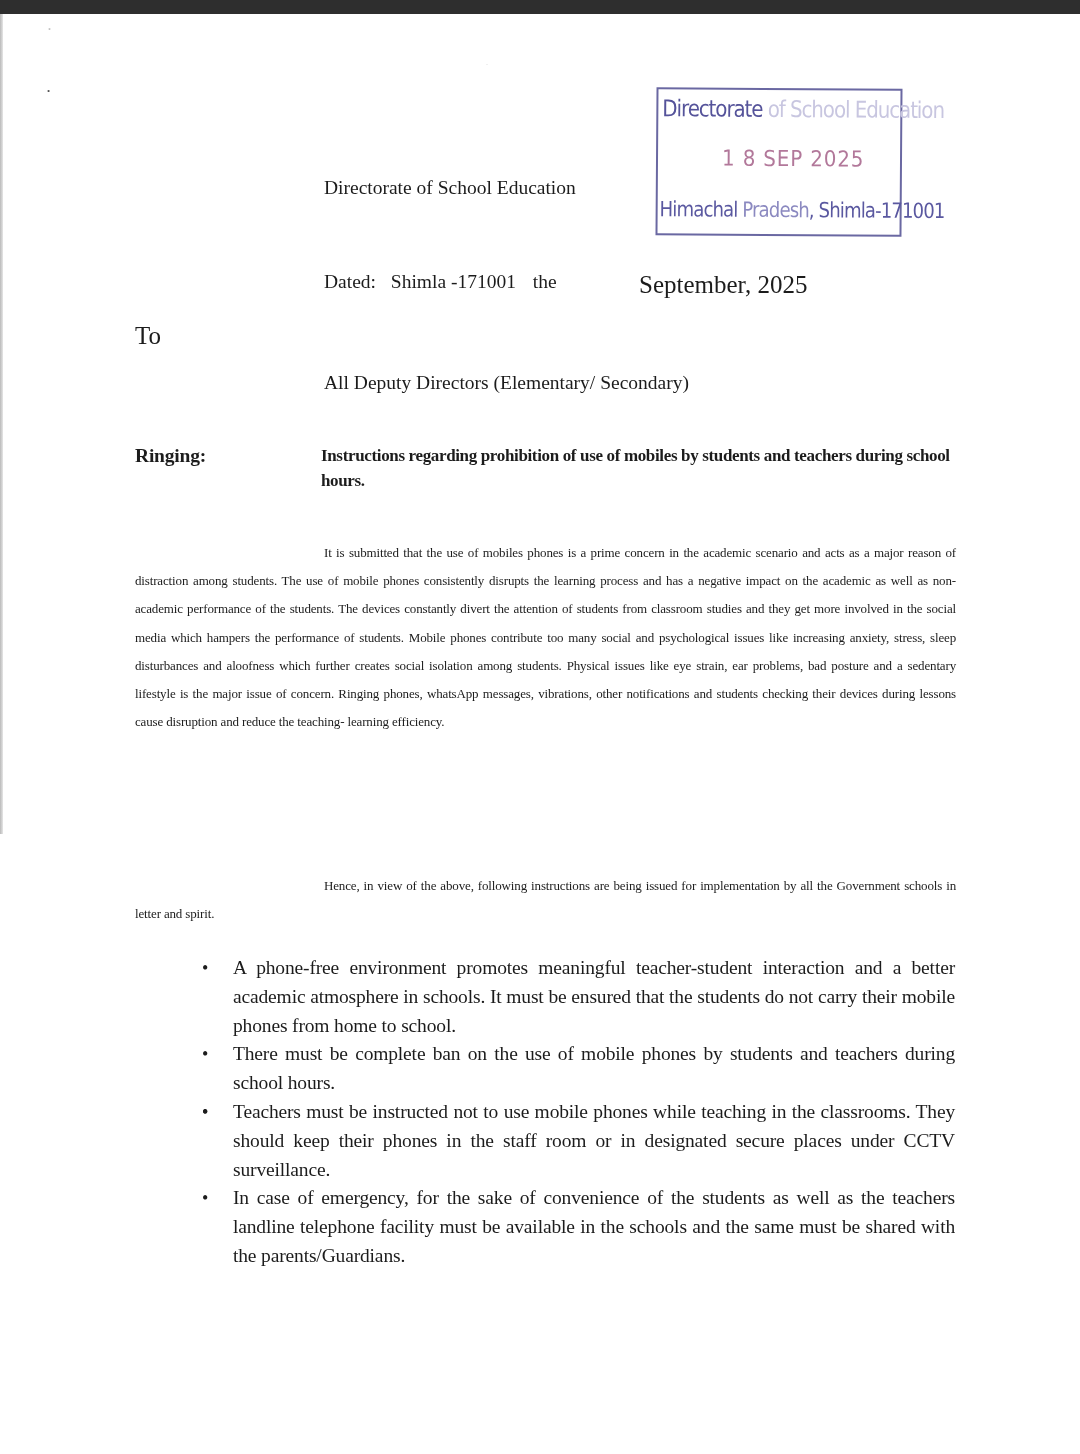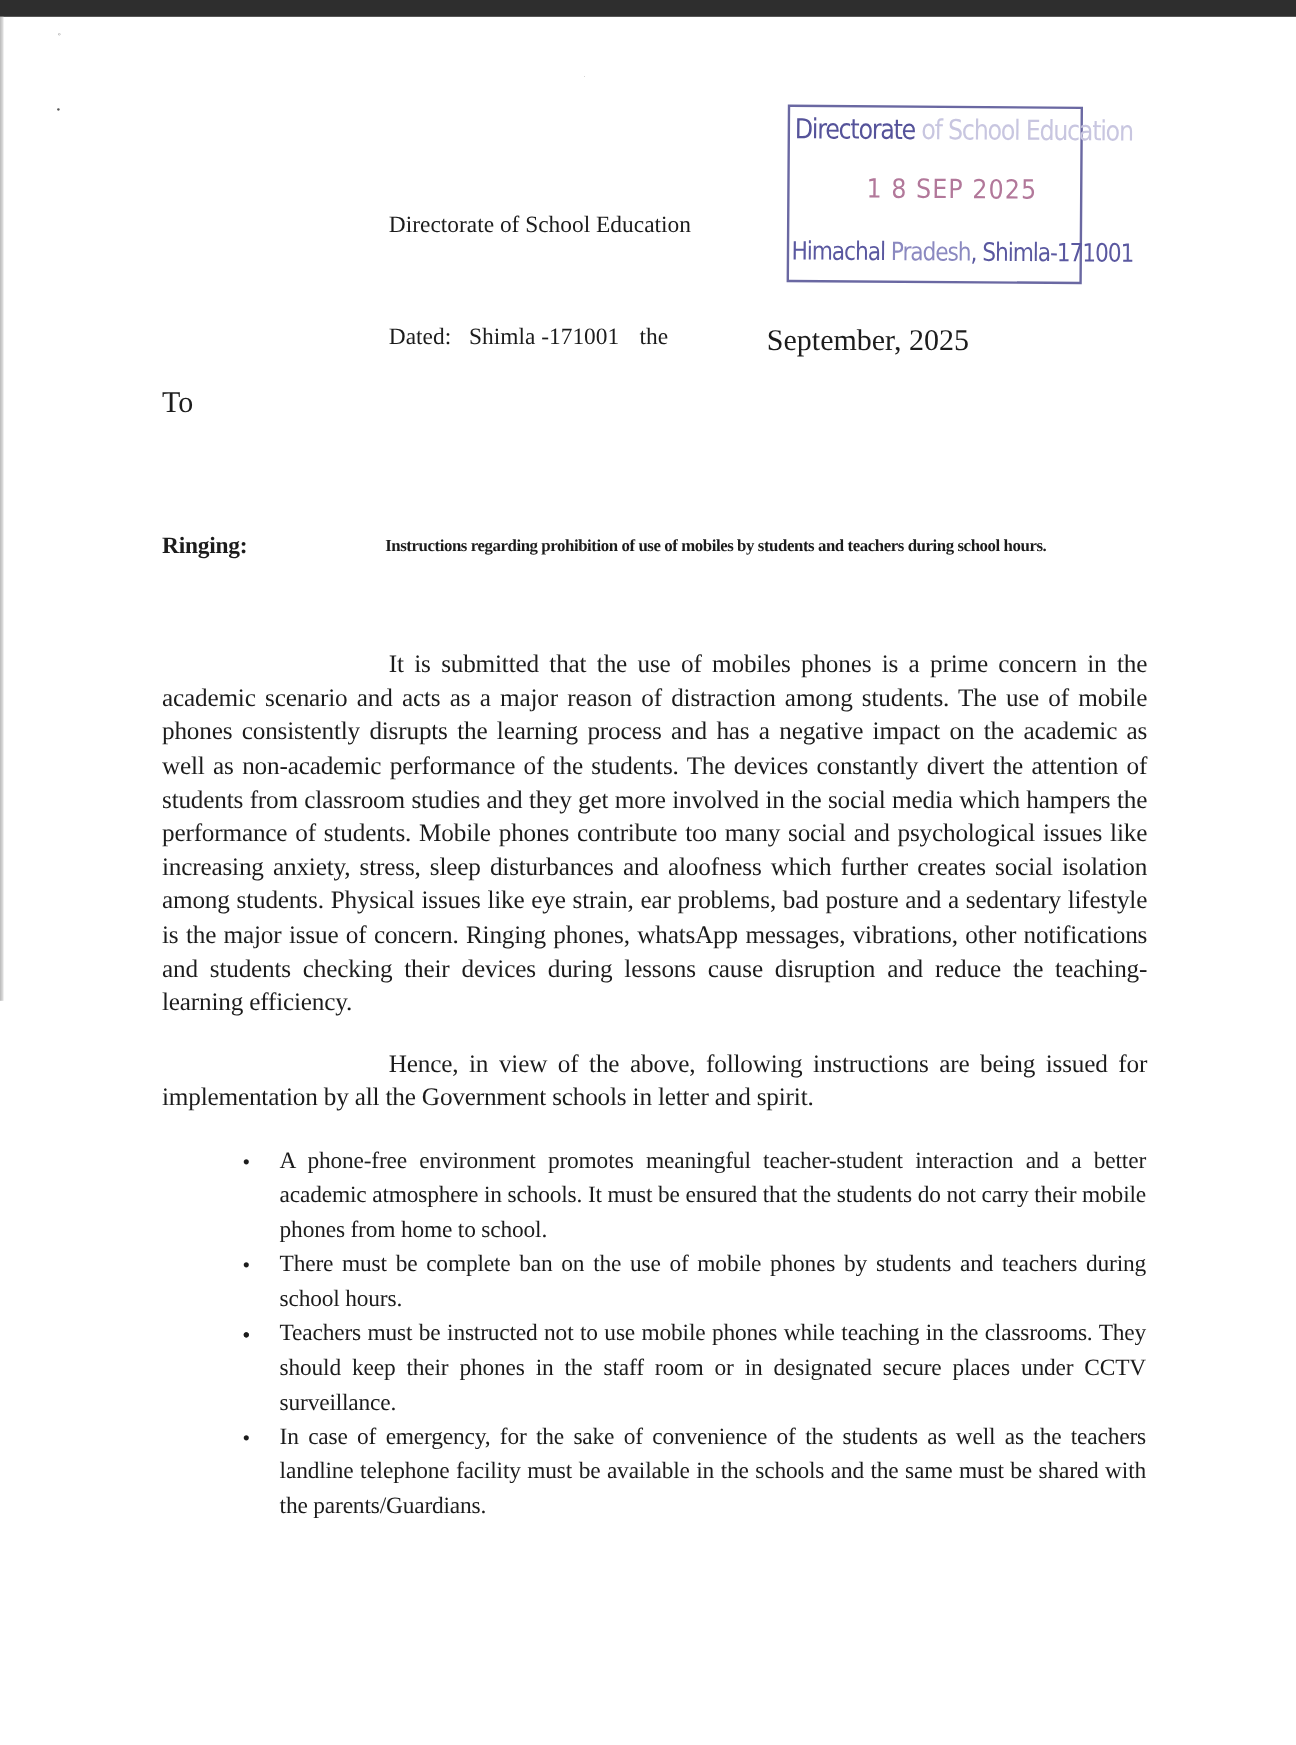--- a/index.html
+++ b/index.html
@@ -74,26 +74,26 @@
     position: absolute; left: 324px; top: 370px;
     font-size: 19.5px; line-height: 25.5px;
   }
   .recipient div { white-space: nowrap; }
   .subject-label {
     position: absolute; left: 135px; top: 445px;
     font-size: 19.5px; font-weight: bold; letter-spacing: -0.2px;
   }
   .subject-text {
     position: absolute; left: 321px; top: 443px; width: 640px;
-    font-size: 14px; font-weight: bold; line-height: 25px;
+    font-size: 17px; font-weight: bold; line-height: 25px;
     letter-spacing: -0.35px;
   }
   .para {
     position: absolute; left: 135px; width: 821px;
-    font-size: 21px; line-height: 28.2px;
+    font-size: 13px; line-height: 28.2px;
     text-align: justify; text-indent: 189px;
     letter-spacing: -0.15px;
   }
   .para-1 { top: 539px; }
   .para-2 { top: 872px; }
   .bullets {
     position: absolute; left: 233px; top: 954px; width: 722px;
     margin: 0; padding: 0; list-style: none;
     font-size: 19.5px; line-height: 28.8px;
   }
@@ -127,20 +127,21 @@
 <div class="dated-line">
   <span>Dated:</span><span class="gap1"></span>
   <span>Shimla -171001</span><span class="gap2"></span>
   <span>the</span>
 </div>
 <div class="dated-month">September, 2025</div>
 
 <div class="to-label">To</div>
 
 <div class="recipient">
+  <div>All Deputy Directors (Elementary/ Secondary)</div>
 </div>
 
 <div class="subject-label">Ringing:</div>
 <div class="subject-text">Instructions regarding prohibition of use of mobiles by students and teachers during school hours.</div>
 
 <p class="para para-1" style="margin:0">It is submitted that the use of mobiles phones is a prime concern in the academic scenario and acts as a major reason of distraction among students. The use of mobile phones consistently disrupts the learning process and has a negative impact on the academic as well as non-academic performance of the students. The devices constantly divert the attention of students from classroom studies and they get more involved in the social media which hampers the performance of students. Mobile phones contribute  too many social and psychological issues like increasing anxiety, stress, sleep disturbances and aloofness which further creates social isolation among students. Physical issues like eye strain, ear problems, bad posture and a sedentary lifestyle is the major issue of concern. Ringing phones, whatsApp messages, vibrations, other notifications and students checking their devices during lessons cause disruption and reduce the teaching- learning efficiency.</p>
 <p class="para para-2" style="margin:0">Hence, in view of the above, following instructions are being issued for implementation by all the Government schools in letter and spirit.</p>
 
 <ul class="bullets">
   <li><span class="bullet-dot">•</span><span>A phone-free environment promotes meaningful teacher-student interaction and a better academic atmosphere in schools. It must be ensured that the students do not carry their mobile phones from home to school.</span></li>

